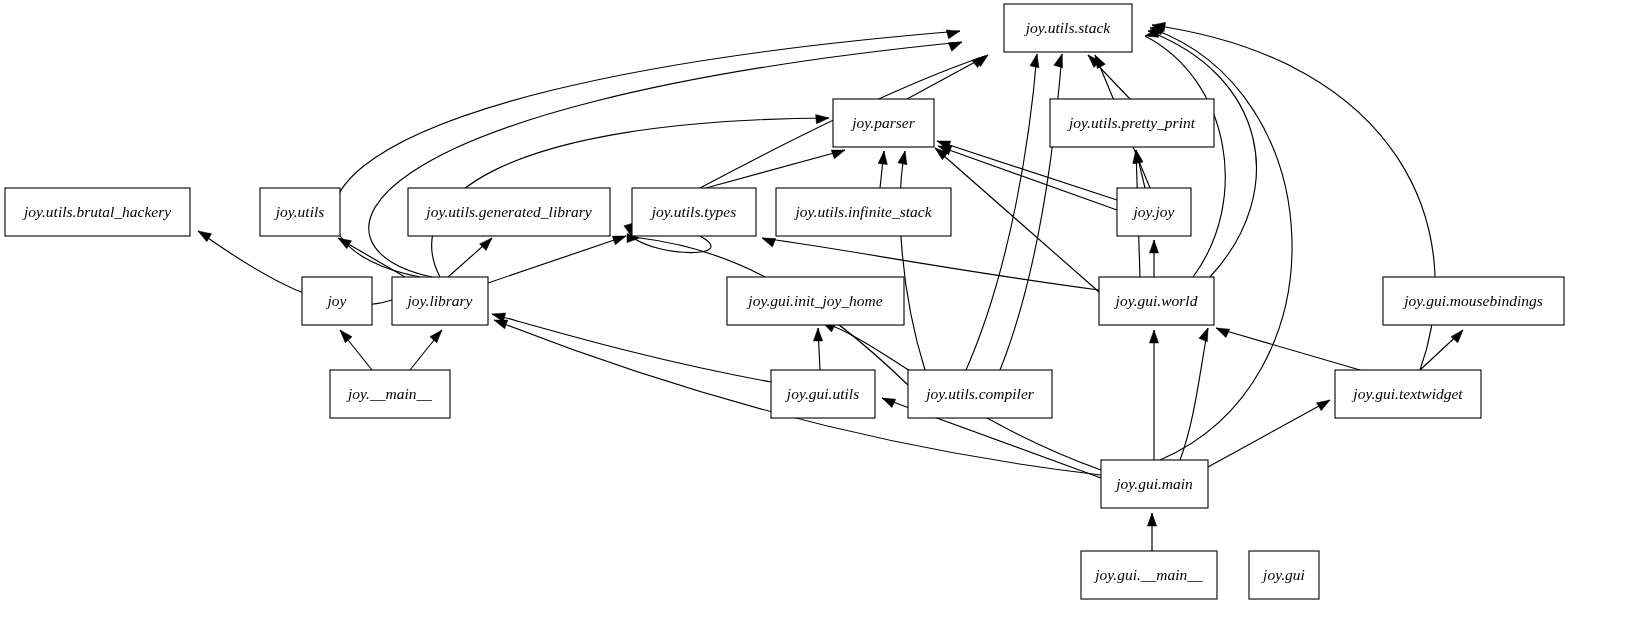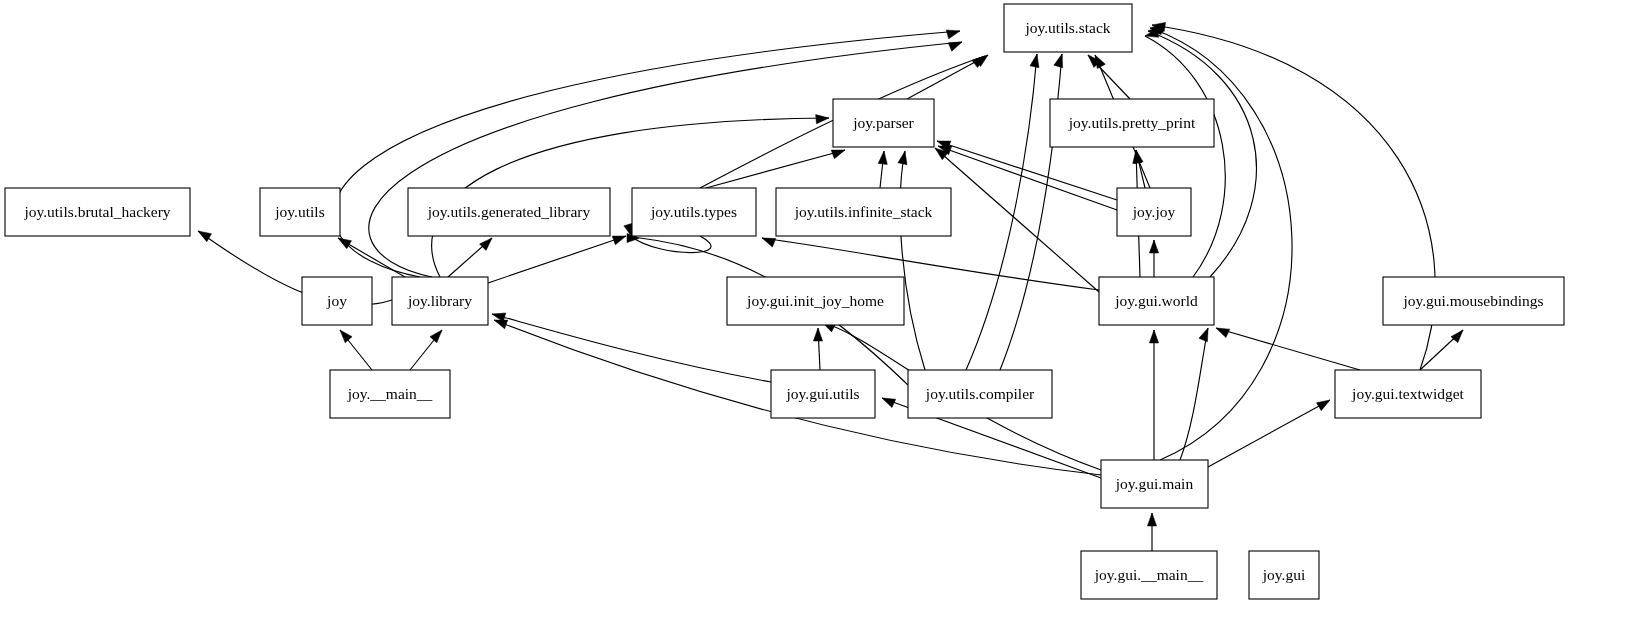--- a/index.html
+++ b/index.html
@@ -9,20 +9,21 @@
   }
   body {
     font-family: "Liberation Serif", "DejaVu Serif", serif;
   }
   #graph-root {
     position: relative;
     width: 1648px;
     height: 635px;
     background: #ffffff;
     overflow: hidden;
+    font-style: italic;
   }
   svg#graph-svg {
     position: absolute;
     top: 0;
     left: 0;
     width: 1648px;
     height: 635px;
     display: block;
   }
   .node-box {

